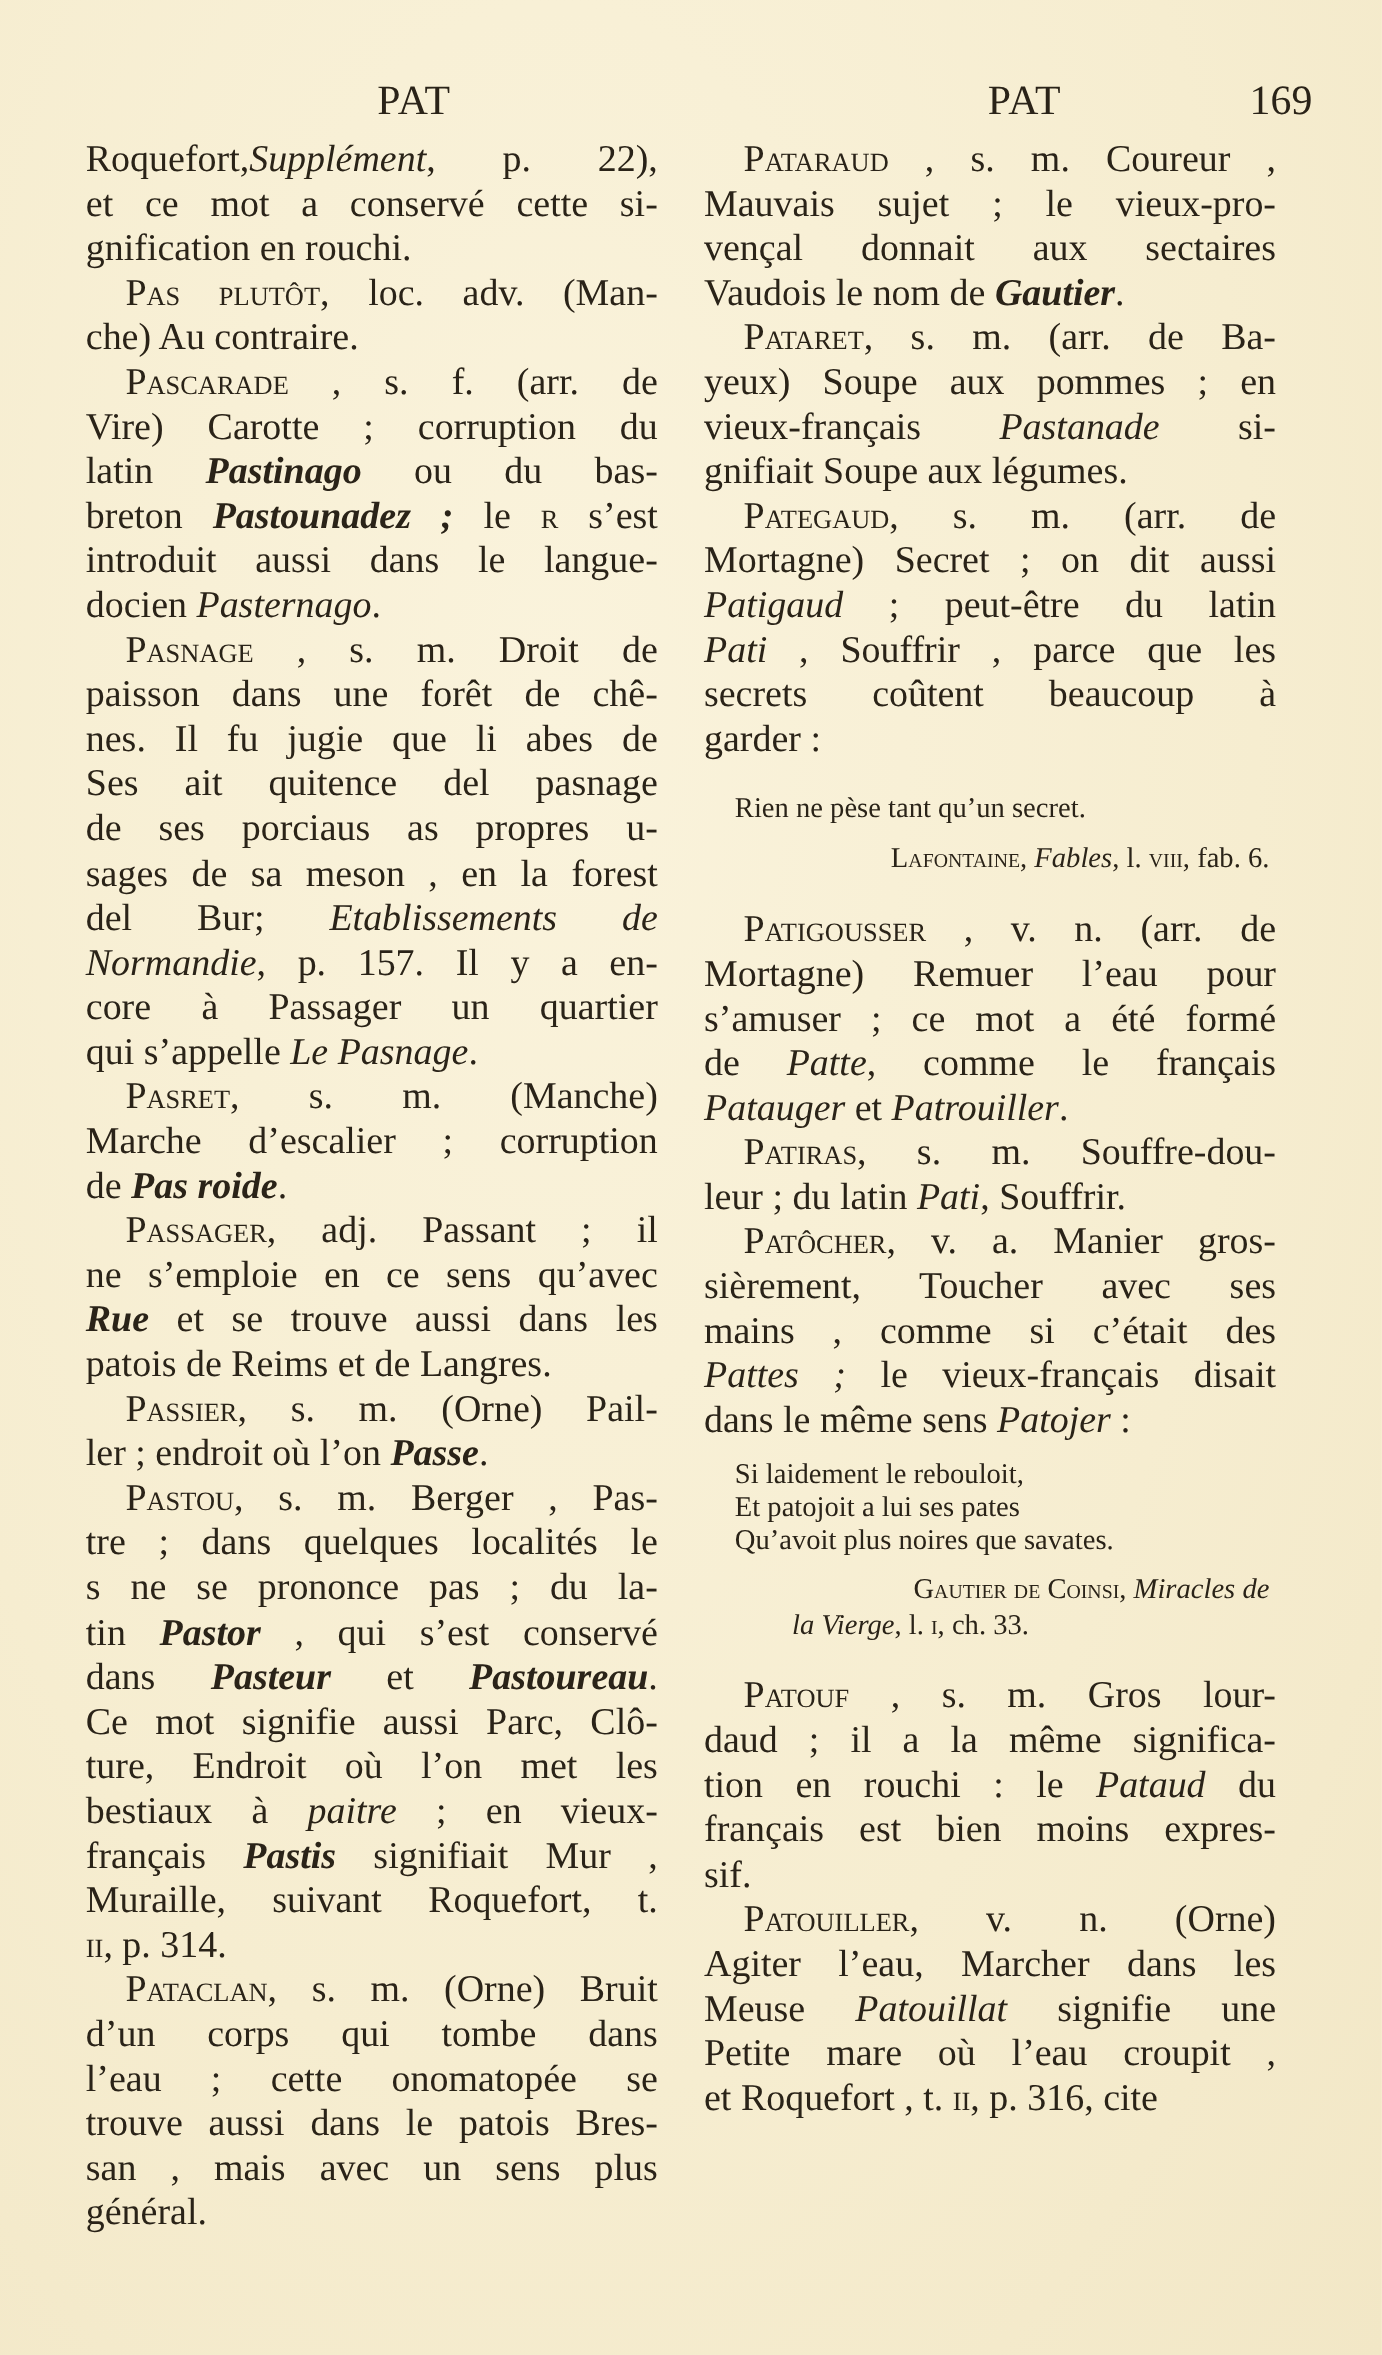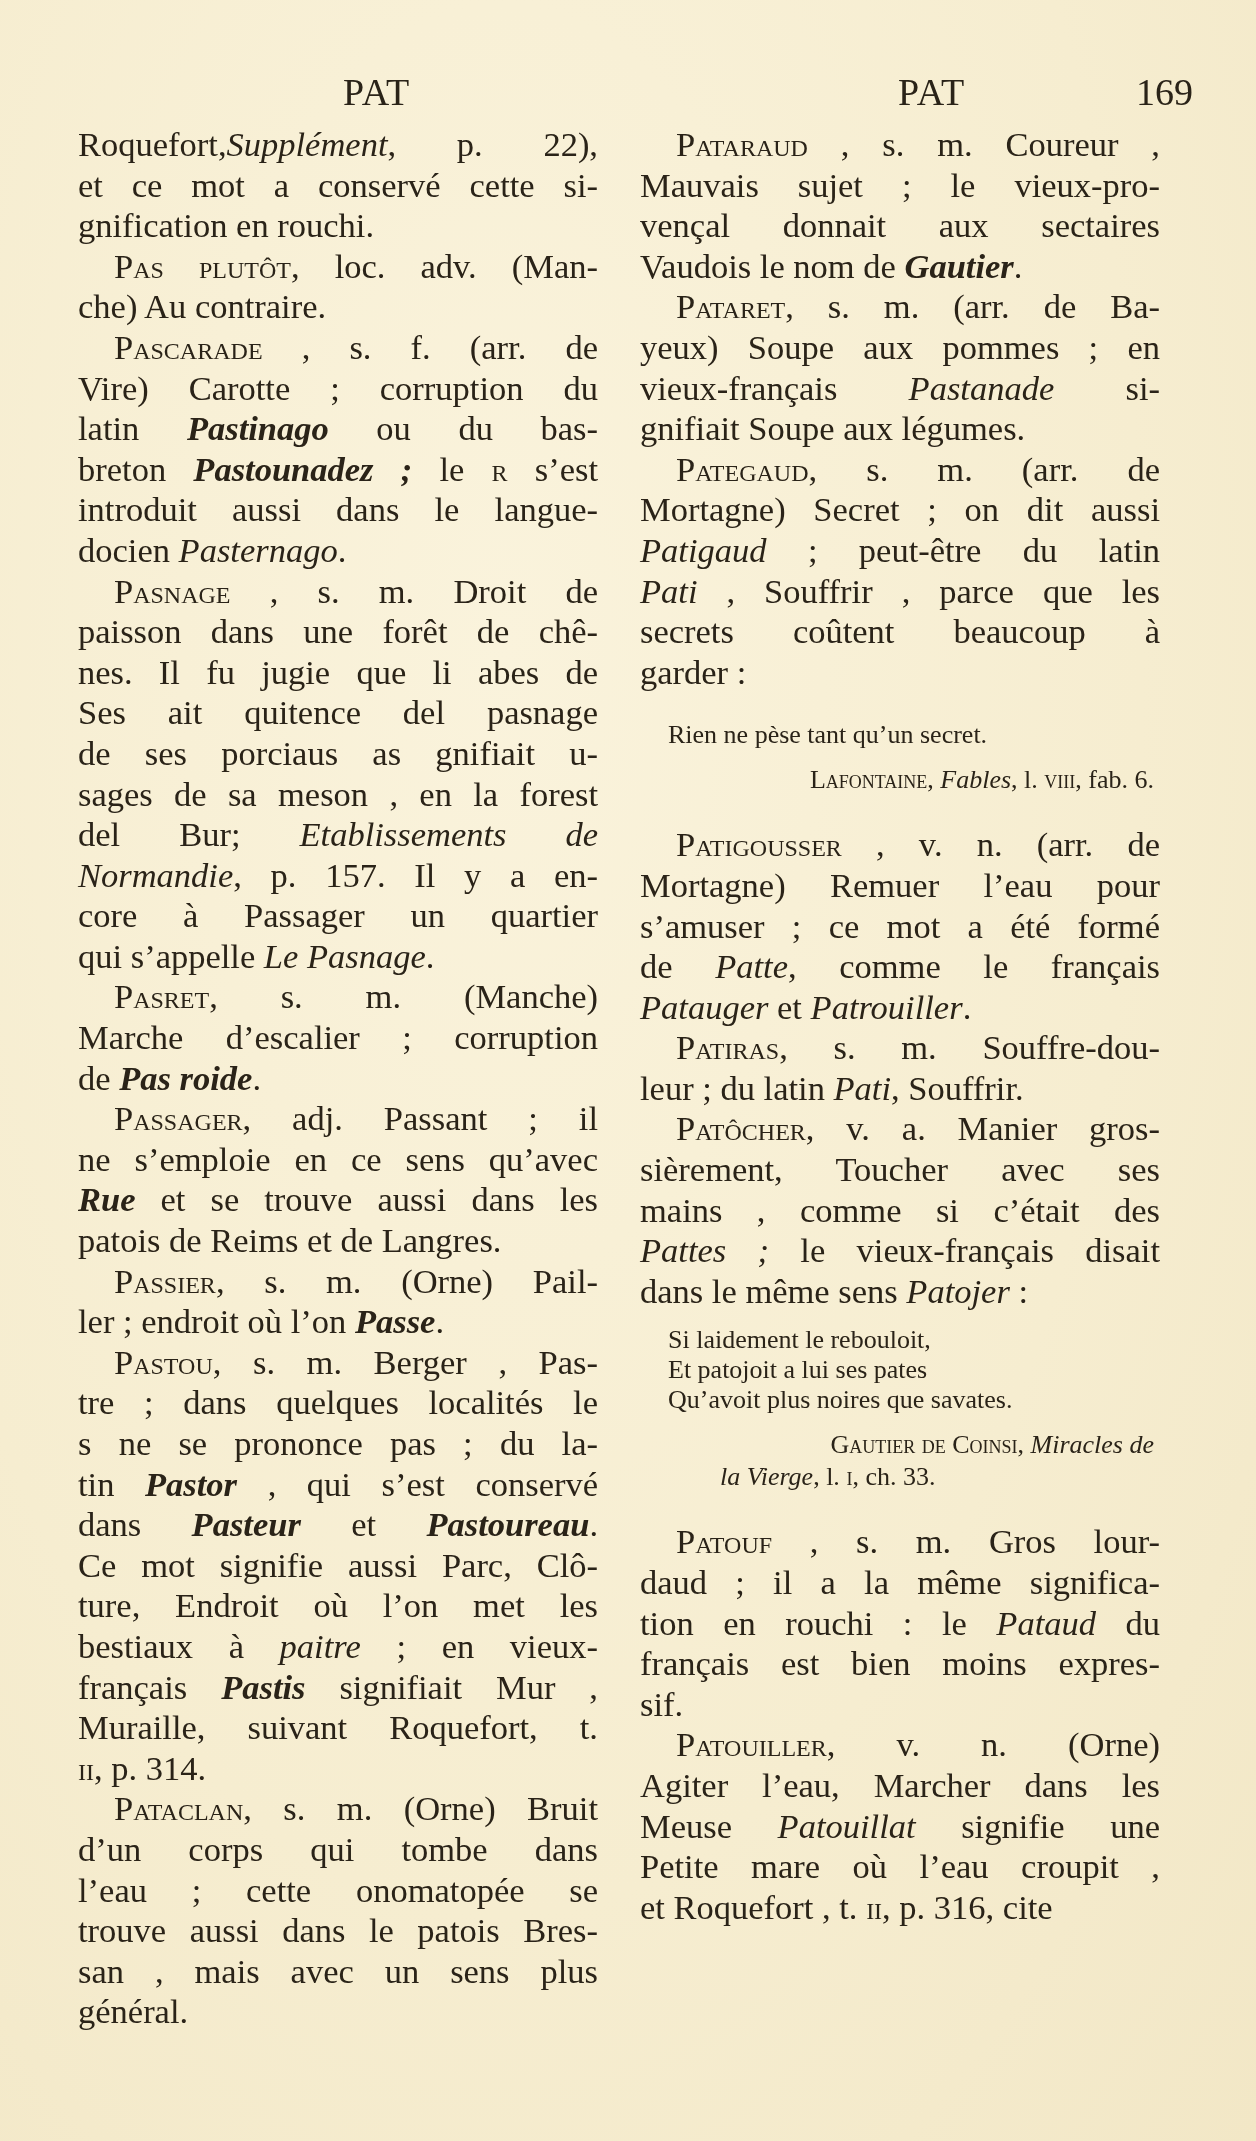--- a/index.html
+++ b/index.html
@@ -55,21 +55,21 @@
     <div class="line indent"><span class="sc">Pascarade</span> , s. f. (arr. de</div>
     <div class="line">Vire) Carotte ; corruption du</div>
     <div class="line">latin <i><b>Pastinago</b></i> ou du bas-</div>
     <div class="line">breton <i><b>Pastounadez ;</b></i> le <span class="sc">r</span> s’est</div>
     <div class="line">introduit aussi dans le langue-</div>
     <div class="line last">docien <i>Pasternago</i>.</div>
     <div class="line indent"><span class="sc">Pasnage</span> , s. m. Droit de</div>
     <div class="line">paisson dans une forêt de chê-</div>
     <div class="line">nes. Il fu jugie que li abes de</div>
     <div class="line">Ses ait quitence del pasnage</div>
-    <div class="line">de ses porciaus as gnifiait u-</div>
+    <div class="line">de ses porciaus as propres u-</div>
     <div class="line">sages de sa meson , en la forest</div>
     <div class="line">del Bur; <i>Etablissements de</i></div>
     <div class="line"><i>Normandie</i>, p. 157. Il y a en-</div>
     <div class="line">core à Passager un quartier</div>
     <div class="line last">qui s’appelle <i>Le Pasnage</i>.</div>
     <div class="line indent"><span class="sc">Pasret</span>, s. m. (Manche)</div>
     <div class="line">Marche d’escalier ; corruption</div>
     <div class="line last">de <i><b>Pas roide</b></i>.</div>
     <div class="line indent"><span class="sc">Passager</span>, adj. Passant ; il</div>
     <div class="line">ne s’emploie en ce sens qu’avec</div>

